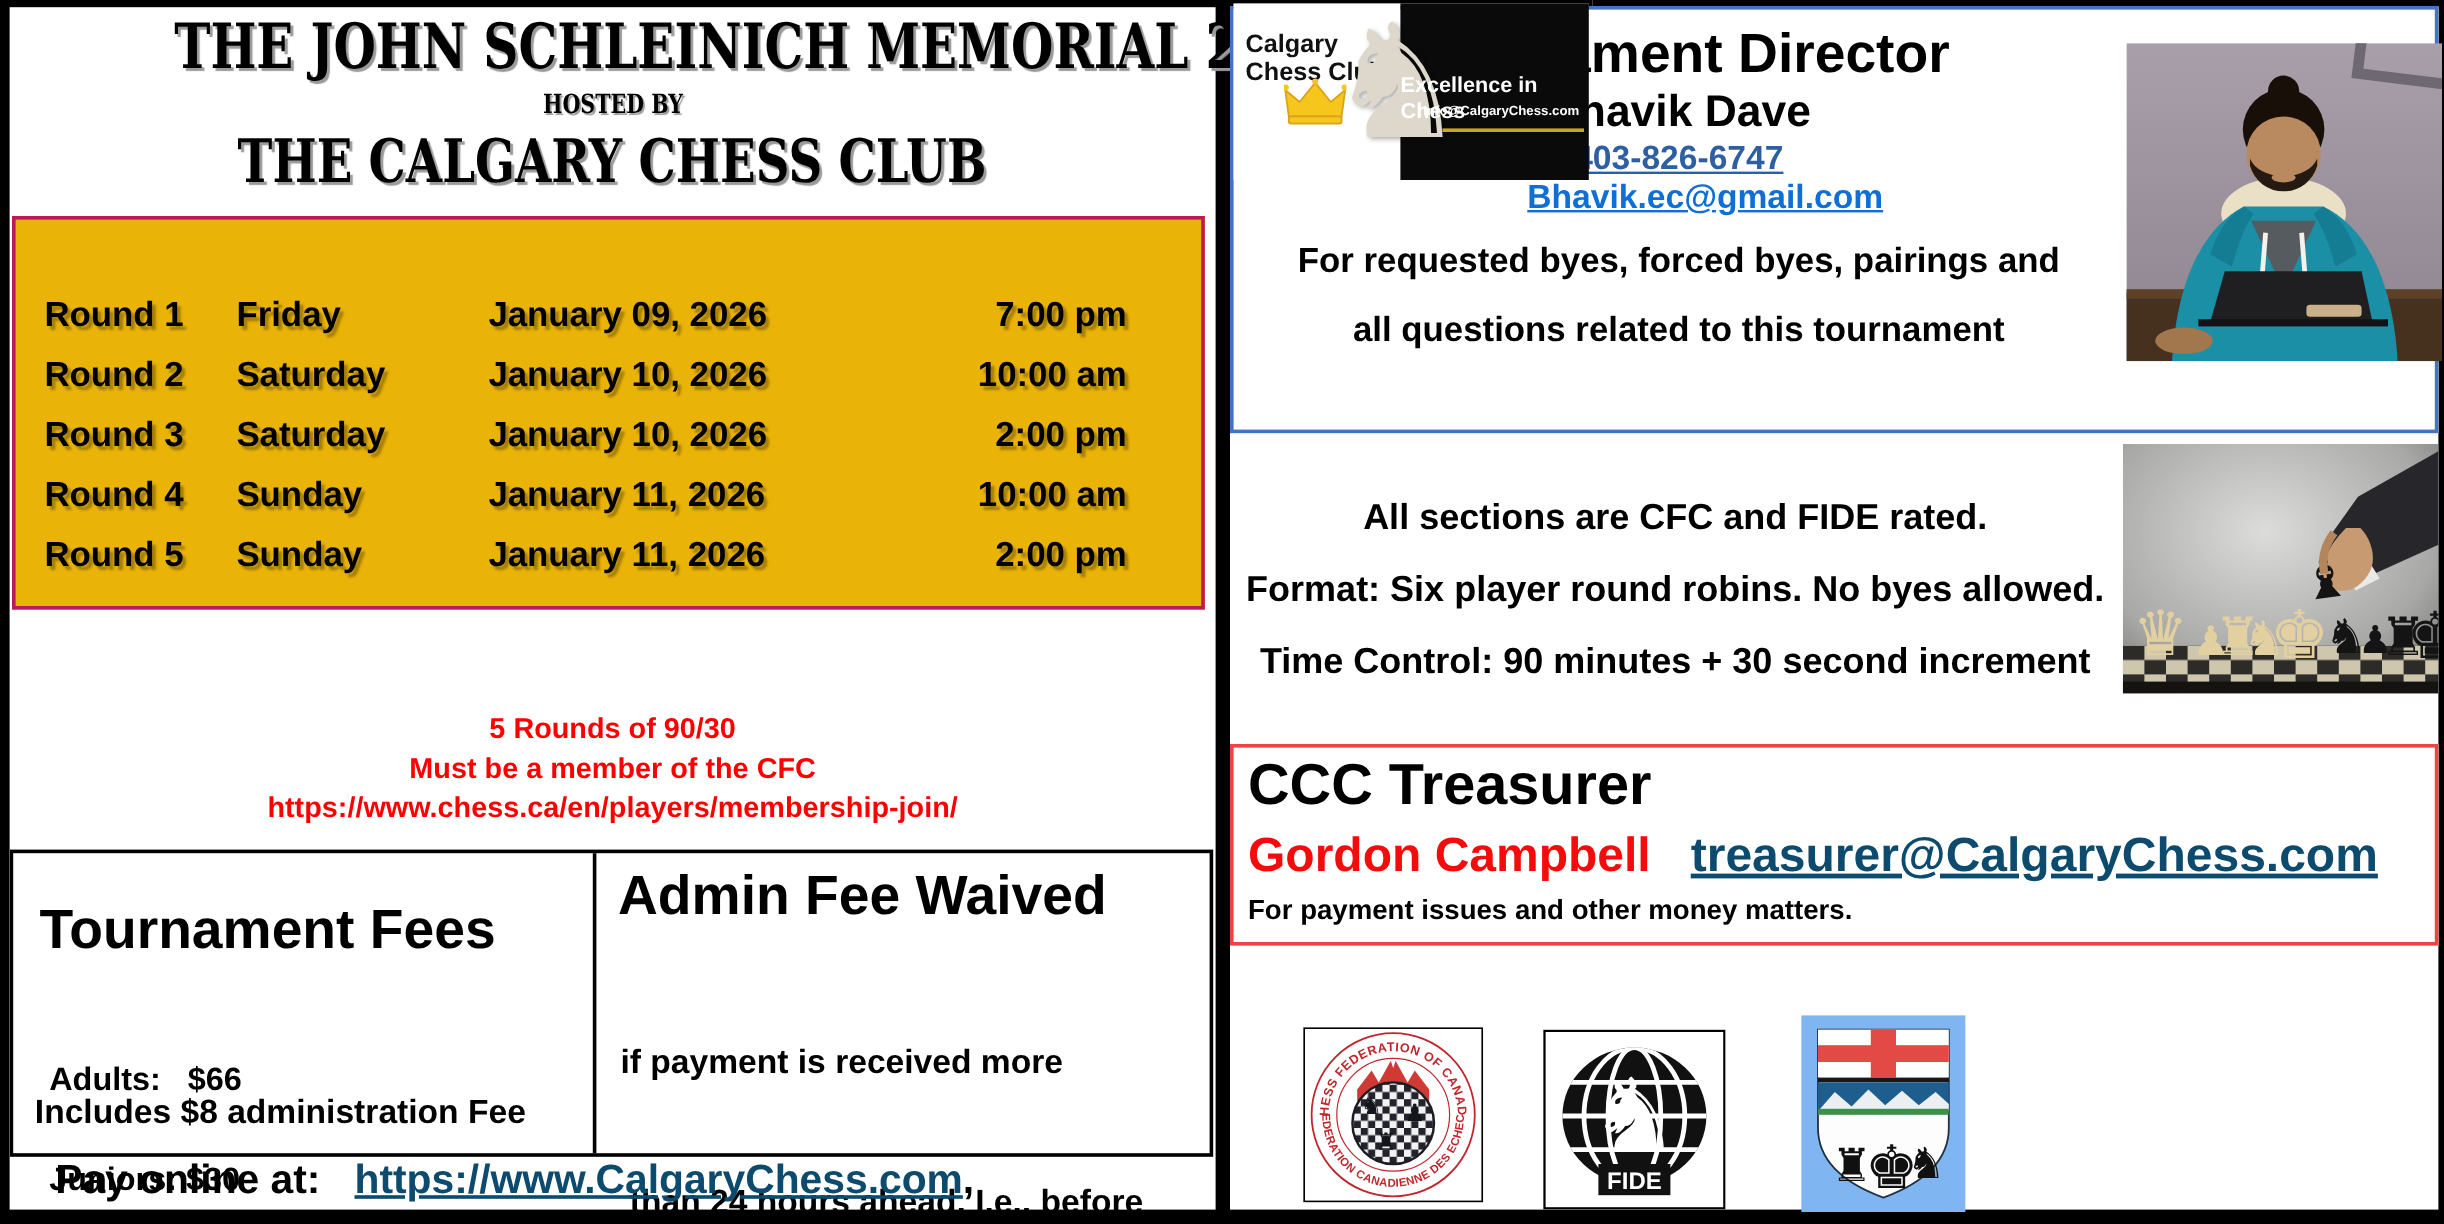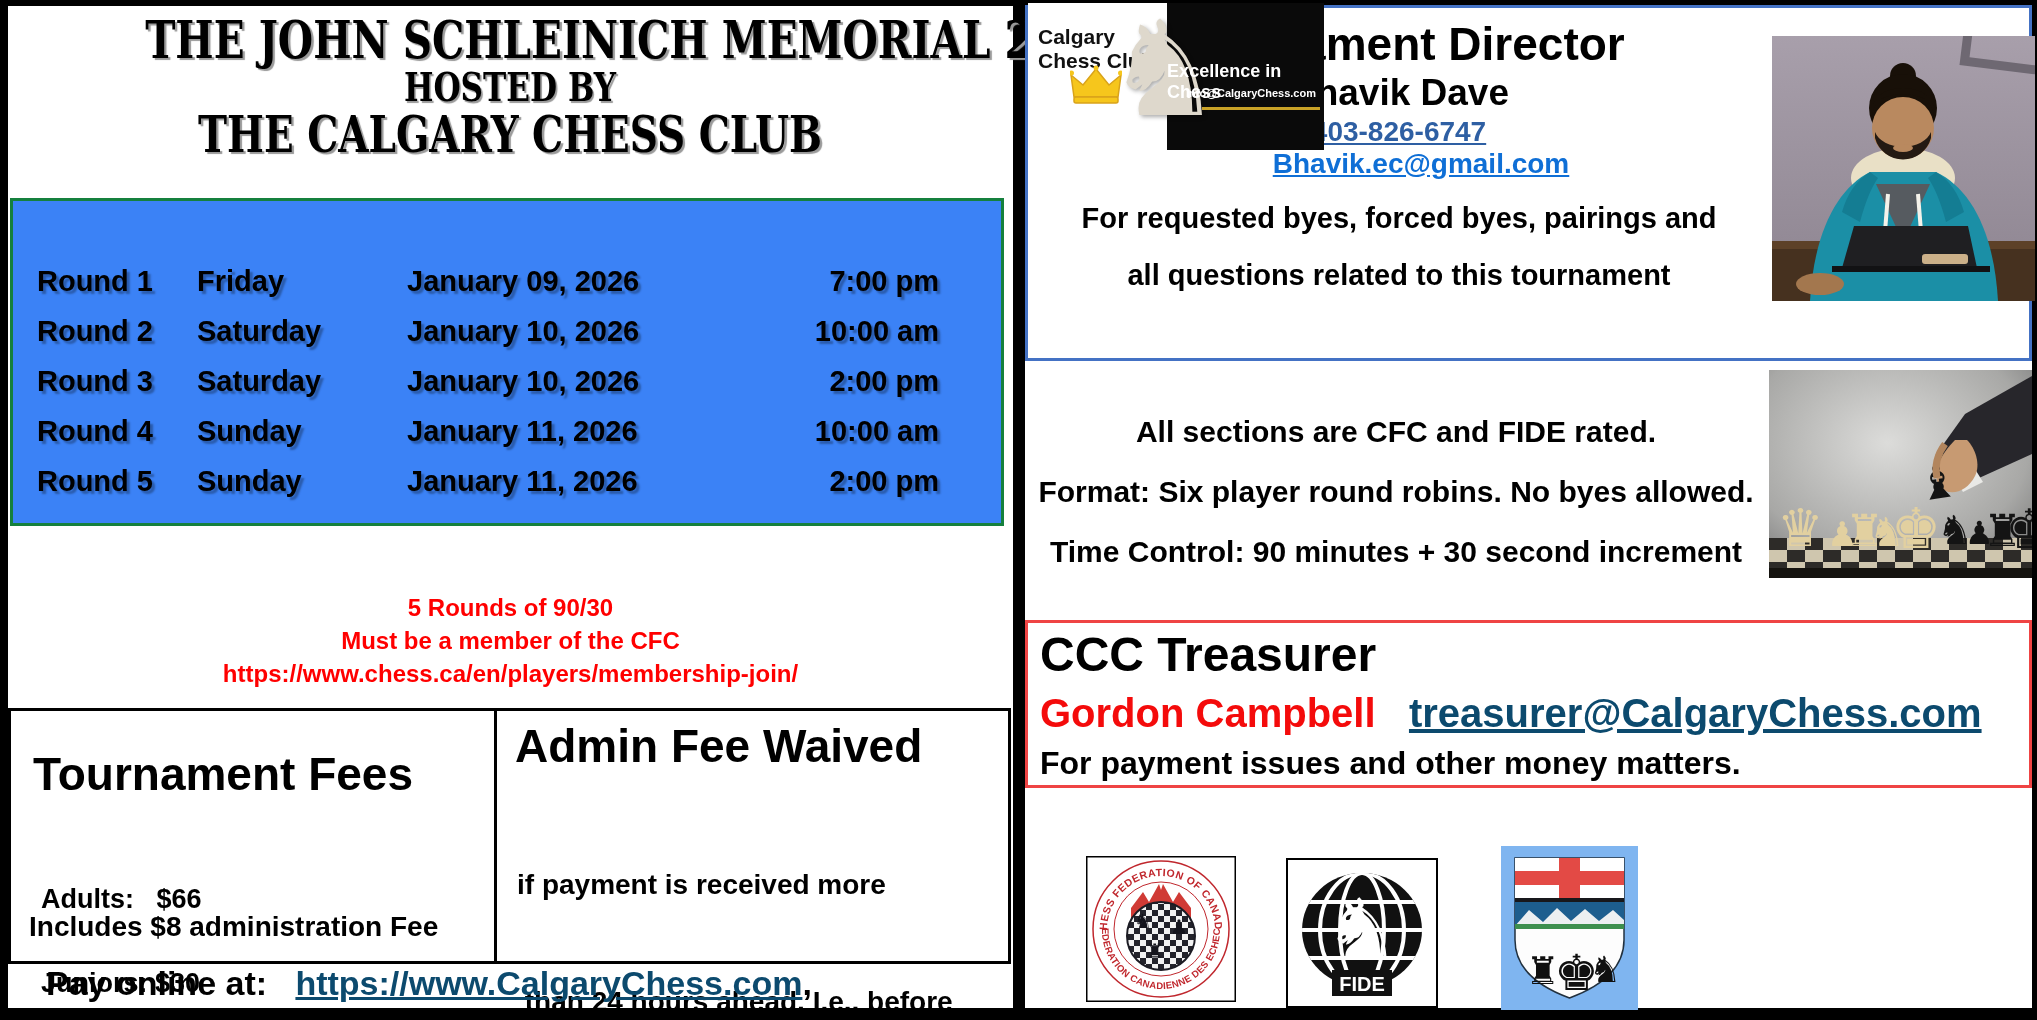--- a/index.html
+++ b/index.html
@@ -13,24 +13,24 @@
   .frame-left{left:0;top:0;width:8px;height:100%;background:#000;}
   .frame-right{right:0;top:0;width:5px;height:100%;background:#000;}
   .frame-bottom{left:0;bottom:0;width:100%;height:12px;background:#000;}
   .panel-divider{left:1013px;top:0;width:12px;height:100%;background:#000;}
 
   
   .left-panel{left:8px;top:6px;width:1005px;height:1002px;}
   .title-block{left:0;top:6px;width:100%;text-align:center;font-family:"DejaVu Serif",serif;}
   .cond{display:inline-block;transform:scaleX(.78);transform-origin:center;white-space:nowrap;}
   .title-1{font-size:52px;line-height:56px;text-shadow:3px 2px 1px #9a9a9a;}
-  .title-2{font-size:40px;line-height:38px;text-shadow:2px 2px 1px #9a9a9a;}
+  .title-2{font-size:22px;line-height:38px;text-shadow:2px 2px 1px #9a9a9a;}
   .title-3{font-size:50px;line-height:58px;text-shadow:3px 2px 1px #9a9a9a;}
 
-  .schedule-box{left:2px;top:192px;width:988px;height:322px;border:3px solid #15803d;background:#3b82f6;}
+  .schedule-box{left:2px;top:174px;width:988px;height:322px;border:3px solid #be185d;background:#eab308;}
   .schedule-rows{position:absolute;left:0;top:64px;width:100%;}
   .srow{display:grid;grid-template-columns:160px 210px 340px 1fr;padding-left:24px;height:50px;
         font-size:29px;text-shadow:3px 3px 2px rgba(0,0,0,.30);}
   .srow .t{text-align:right;padding-right:62px;}
 
   .red-note{left:0;top:585px;width:100%;text-align:center;color:#FF0000;font-size:24px;line-height:33px;}
 
   .fees-box{left:0;top:702px;width:997px;height:250px;border:3px solid #000;display:flex;background:#fff;}
   .fees-cell{width:483px;border-right:3px solid #000;position:relative;}
   .waiver-cell{flex:1;position:relative;}
@@ -55,21 +55,21 @@
   .td-note1{margin-top:22px;font-size:29px;}
   .td-note2{margin-top:24px;font-size:29px;}
   .photo{position:absolute;border:0;}
 
   .format-block{left:0;top:402px;width:742px;text-align:center;font-size:30px;line-height:60px;}
 
   .ccc-box{left:0;top:620px;width:1001px;height:162px;border:3px solid #ef4444;background:#fff;}
   .ccc-heading{position:absolute;left:12px;top:4px;font-size:48px;}
   .ccc-name-line{position:absolute;left:12px;top:68px;font-size:40px;}
   .ccc-name{color:#F40B0B;}
-  .ccc-note{position:absolute;left:12px;top:122px;font-size:32px;}
+  .ccc-note{position:absolute;left:12px;top:122px;font-size:23px;}
 
   .logo{position:absolute;}
   .ccc-logo{left:650px;top:855px;width:302px;height:153px;border:3px solid #000;background:#fff;display:flex;box-sizing:border-box;}
   .ccc-logo-left{width:47%;position:relative;background:#fff;}
   .ccc-logo-right{flex:1;position:relative;background:#0a0a0a;}
   .ccc-logo-title{position:absolute;left:10px;top:22px;font-size:21px;color:#111;}
   .ccc-knight{position:absolute;left:-62px;top:-4px;font-size:132px;line-height:140px;color:#ded8cc;
               font-family:"DejaVu Sans",sans-serif;text-shadow:2px 2px 4px #00000055;}
   .ccc-excellence{position:absolute;right:6px;top:58px;font-size:18px;color:#fff;}
   .ccc-email{position:absolute;right:8px;top:84px;font-size:11px;color:#fff;}

